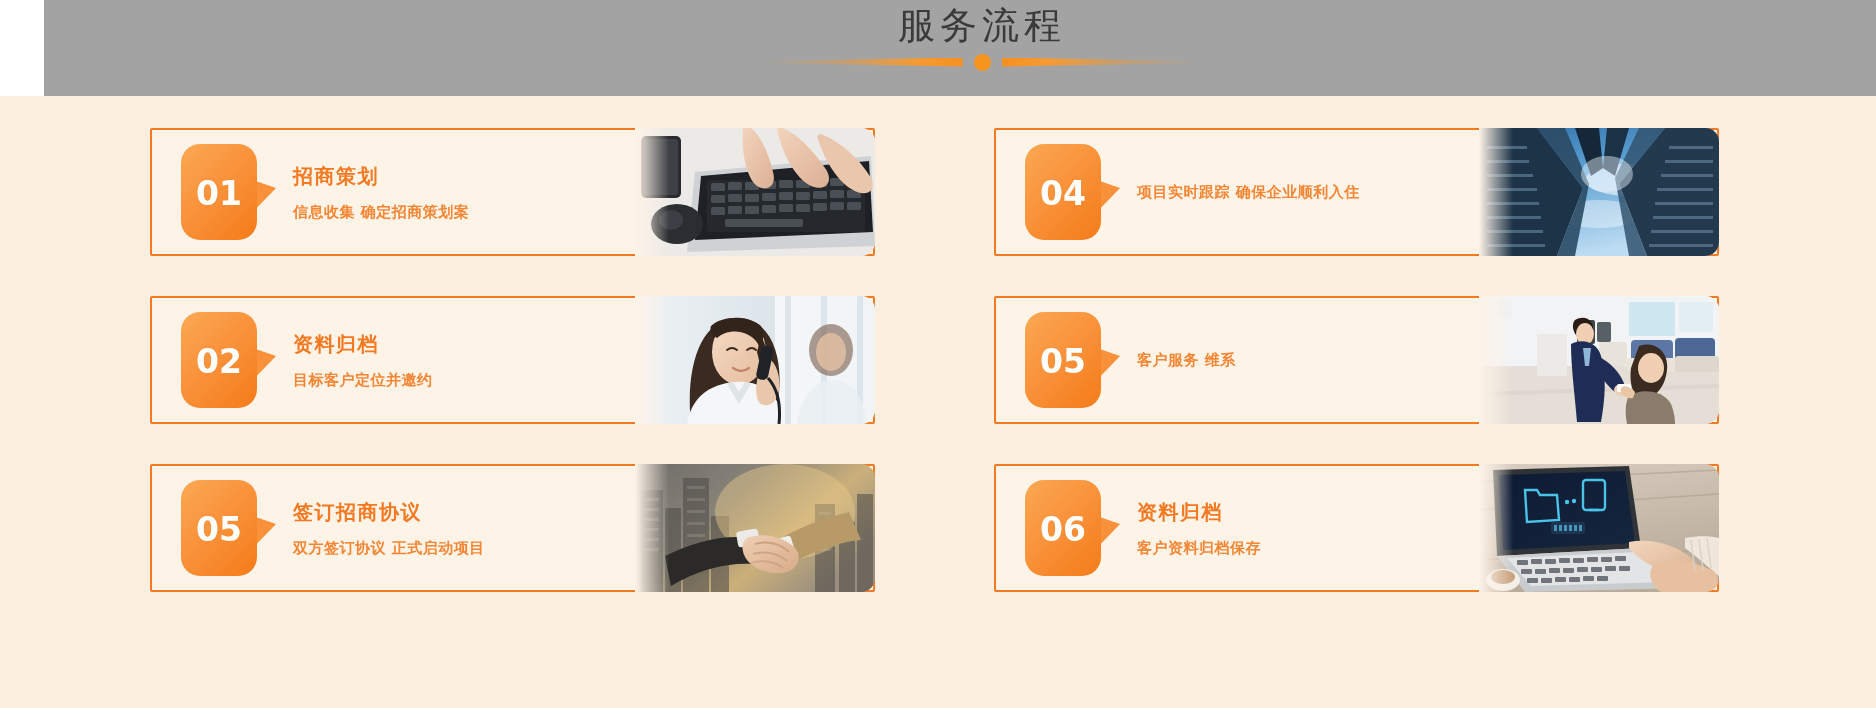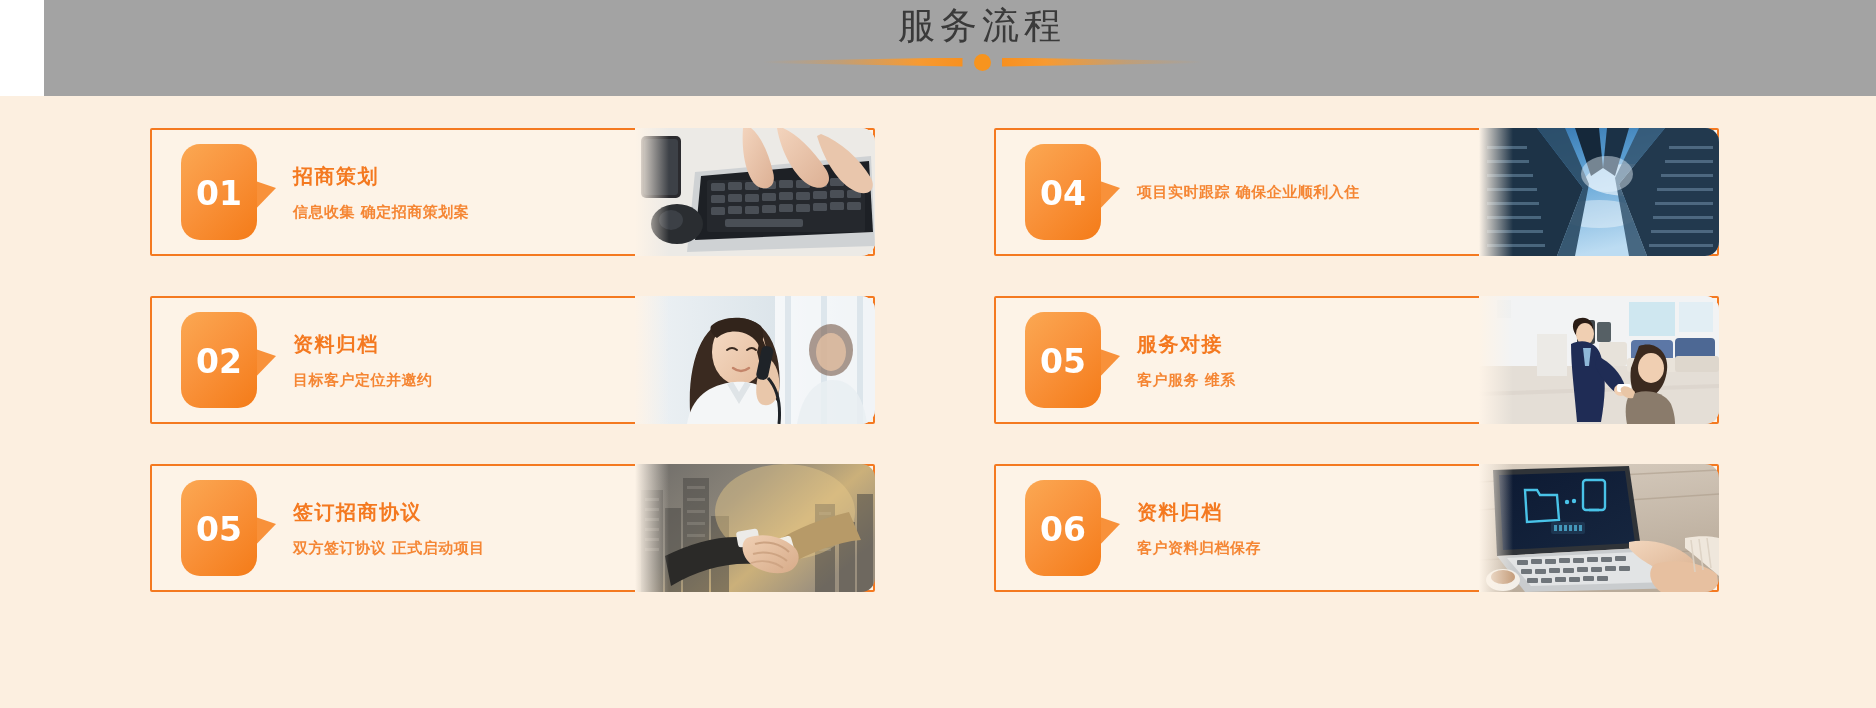--- a/index.html
+++ b/index.html
@@ -369,21 +369,20 @@
       </div>
 
       <div class="card">
         <div class="badge">
           <div class="badge-tail"></div>
           <div class="badge-body">
             <span class="badge-num">05</span>
           </div>
         </div>
         <div class="card-text">
-          <div class="card-title">服务对接</div>
           <div class="card-sub">客户服务 维系</div>
         </div>
         <div class="photo">
           <svg viewBox="0 0 240 128" preserveAspectRatio="none" aria-hidden="true">
             <defs>
               <linearGradient id="lob5" x1="0" y1="0" x2="0" y2="1">
                 <stop offset="0" stop-color="#f4f5f6"></stop>
                   <stop offset="0.62" stop-color="#e8e6e2"></stop>
                 <stop offset="1" stop-color="#d5cfc7"></stop>
               </linearGradient>

